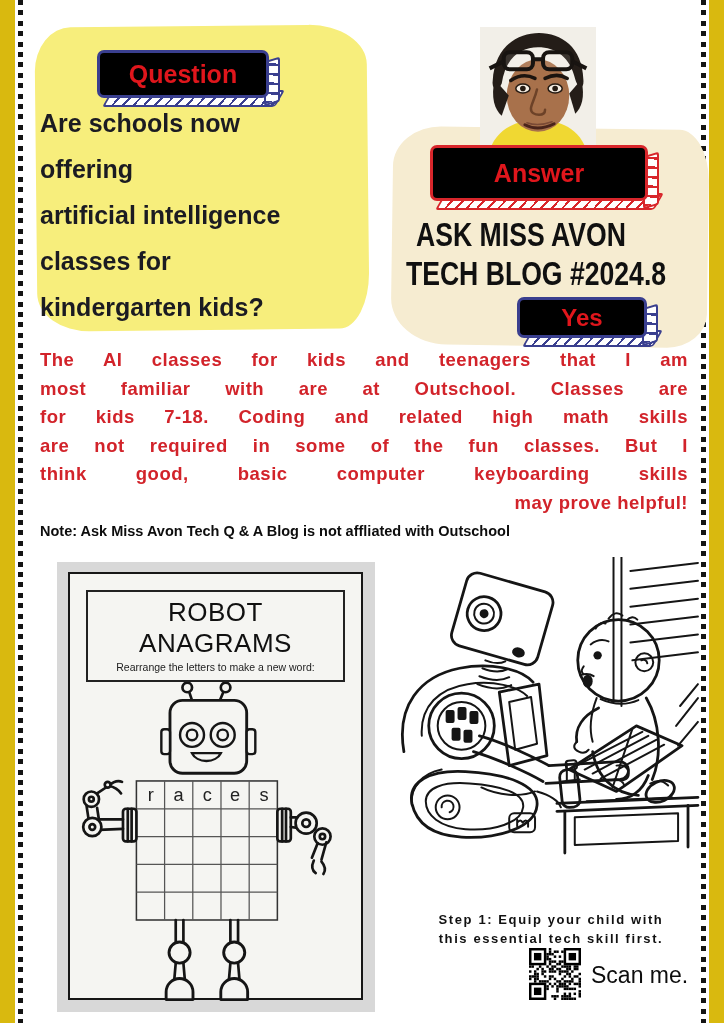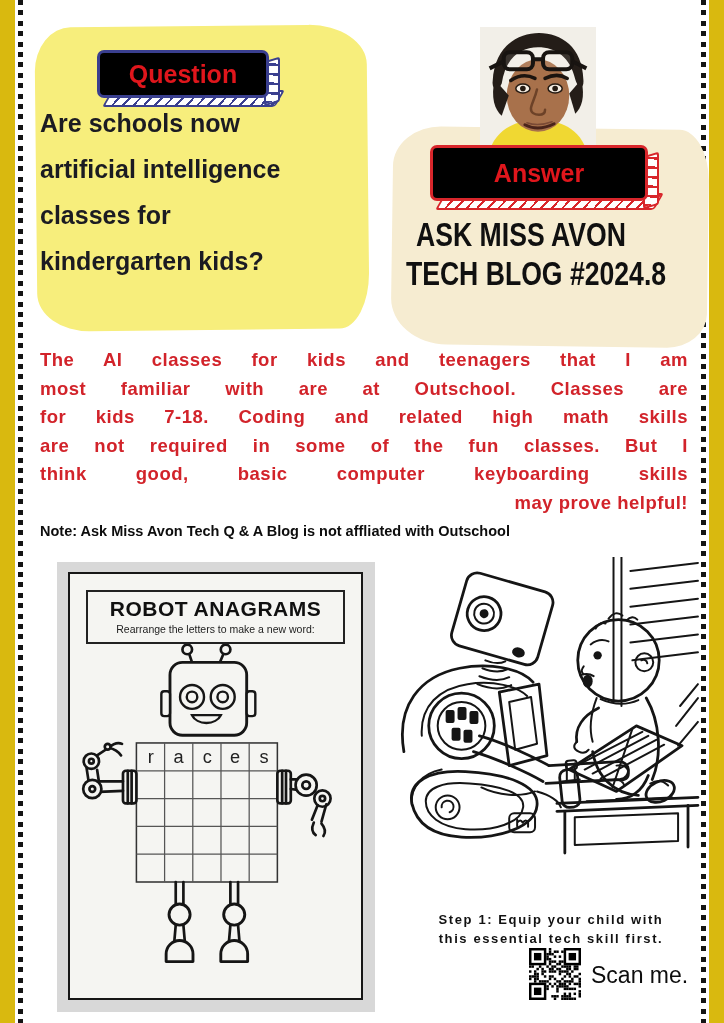--- a/index.html
+++ b/index.html
@@ -52,21 +52,21 @@
   .par .jl{text-align:justify;height:28.5px;overflow:hidden;}
   .par .jl::after{content:"";display:inline-block;width:100%;}
   .par .last{text-align:right;height:28.5px;}
 
   .note{position:absolute;left:40px;top:523px;font-size:14.5px;font-weight:bold;color:#0d0d0d;}
 
   
   .ws{position:absolute;left:57px;top:562px;width:318px;height:450px;background:#d8d8d8;}
   .ws-card{position:absolute;left:11px;top:10px;right:12px;bottom:12px;background:#f5f5f2;border:2.5px solid #161616;}
   .ws-titlebox{margin:16px 16px 0;border:2px solid #222;padding:5px 2px 7px;text-align:center;}
-  .ws-title{font-size:21px;font-weight:bold;letter-spacing:0.5px;color:#101010;}
+  .ws-title{font-size:26px;font-weight:normal;letter-spacing:0.5px;color:#101010;}
   .ws-sub{font-size:10.5px;color:#1c1c1c;margin-top:2px;text-align:center;}
   .ws-robot{display:block;margin:0 auto;width:280px;height:336px;}
 
   
   .illus{position:absolute;left:382px;top:557px;width:318px;height:298px;background:#fff;}
   .illus svg{display:block;width:100%;height:100%;}
 
   .step{position:absolute;left:430px;top:910px;width:242px;text-align:center;font-weight:bold;
         font-size:13px;letter-spacing:1.6px;line-height:19px;color:#111;}
   .qr{position:absolute;left:529px;top:948px;width:52px;height:52px;}
@@ -88,20 +88,21 @@
   <div class="dash right"></div>
 
   <div class="qblob"></div>
   <div class="tag3d tag-question">
     <div class="hatchB"></div>
     <div class="hatchR"></div>
     <div class="face">Question</div>
   </div>
   <div class="qtext">
     <div>Are schools now</div>
+    <div>offering</div>
     <div>artificial intelligence</div>
     <div>classes for</div>
     <div>kindergarten kids?</div>
   </div>
 
   <div class="ablob"></div>
 
   <div class="portrait">
     <svg viewBox="0 0 114 126">
       <rect x="0" y="0" width="114" height="126" fill="#f2efe8"></rect>
@@ -131,20 +132,25 @@
 
   <div class="tag3d tag-answer">
     <div class="hatchB"></div>
     <div class="hatchR"></div>
     <div class="face">Answer</div>
   </div>
 
   <div class="blog-t1">ASK MISS AVON</div>
   <div class="blog-t2">TECH BLOG #2024.8</div>
 
+  <div class="tag3d tag-yes">
+    <div class="hatchB"></div>
+    <div class="hatchR"></div>
+    <div class="face">Yes</div>
+  </div>
 
   <div class="par">
     <div class="jl">The AI classes for kids and teenagers that I am</div>
     <div class="jl">most familiar with are at Outschool. Classes are</div>
     <div class="jl">for kids 7-18. Coding and related high math skills</div>
     <div class="jl">are not required in some of the fun classes. But I</div>
     <div class="jl">think good, basic computer keyboarding skills</div>
     <div class="last">may prove helpful!</div>
   </div>
   <div class="note">Note: Ask Miss Avon Tech Q &amp; A Blog is not affliated with Outschool</div>

